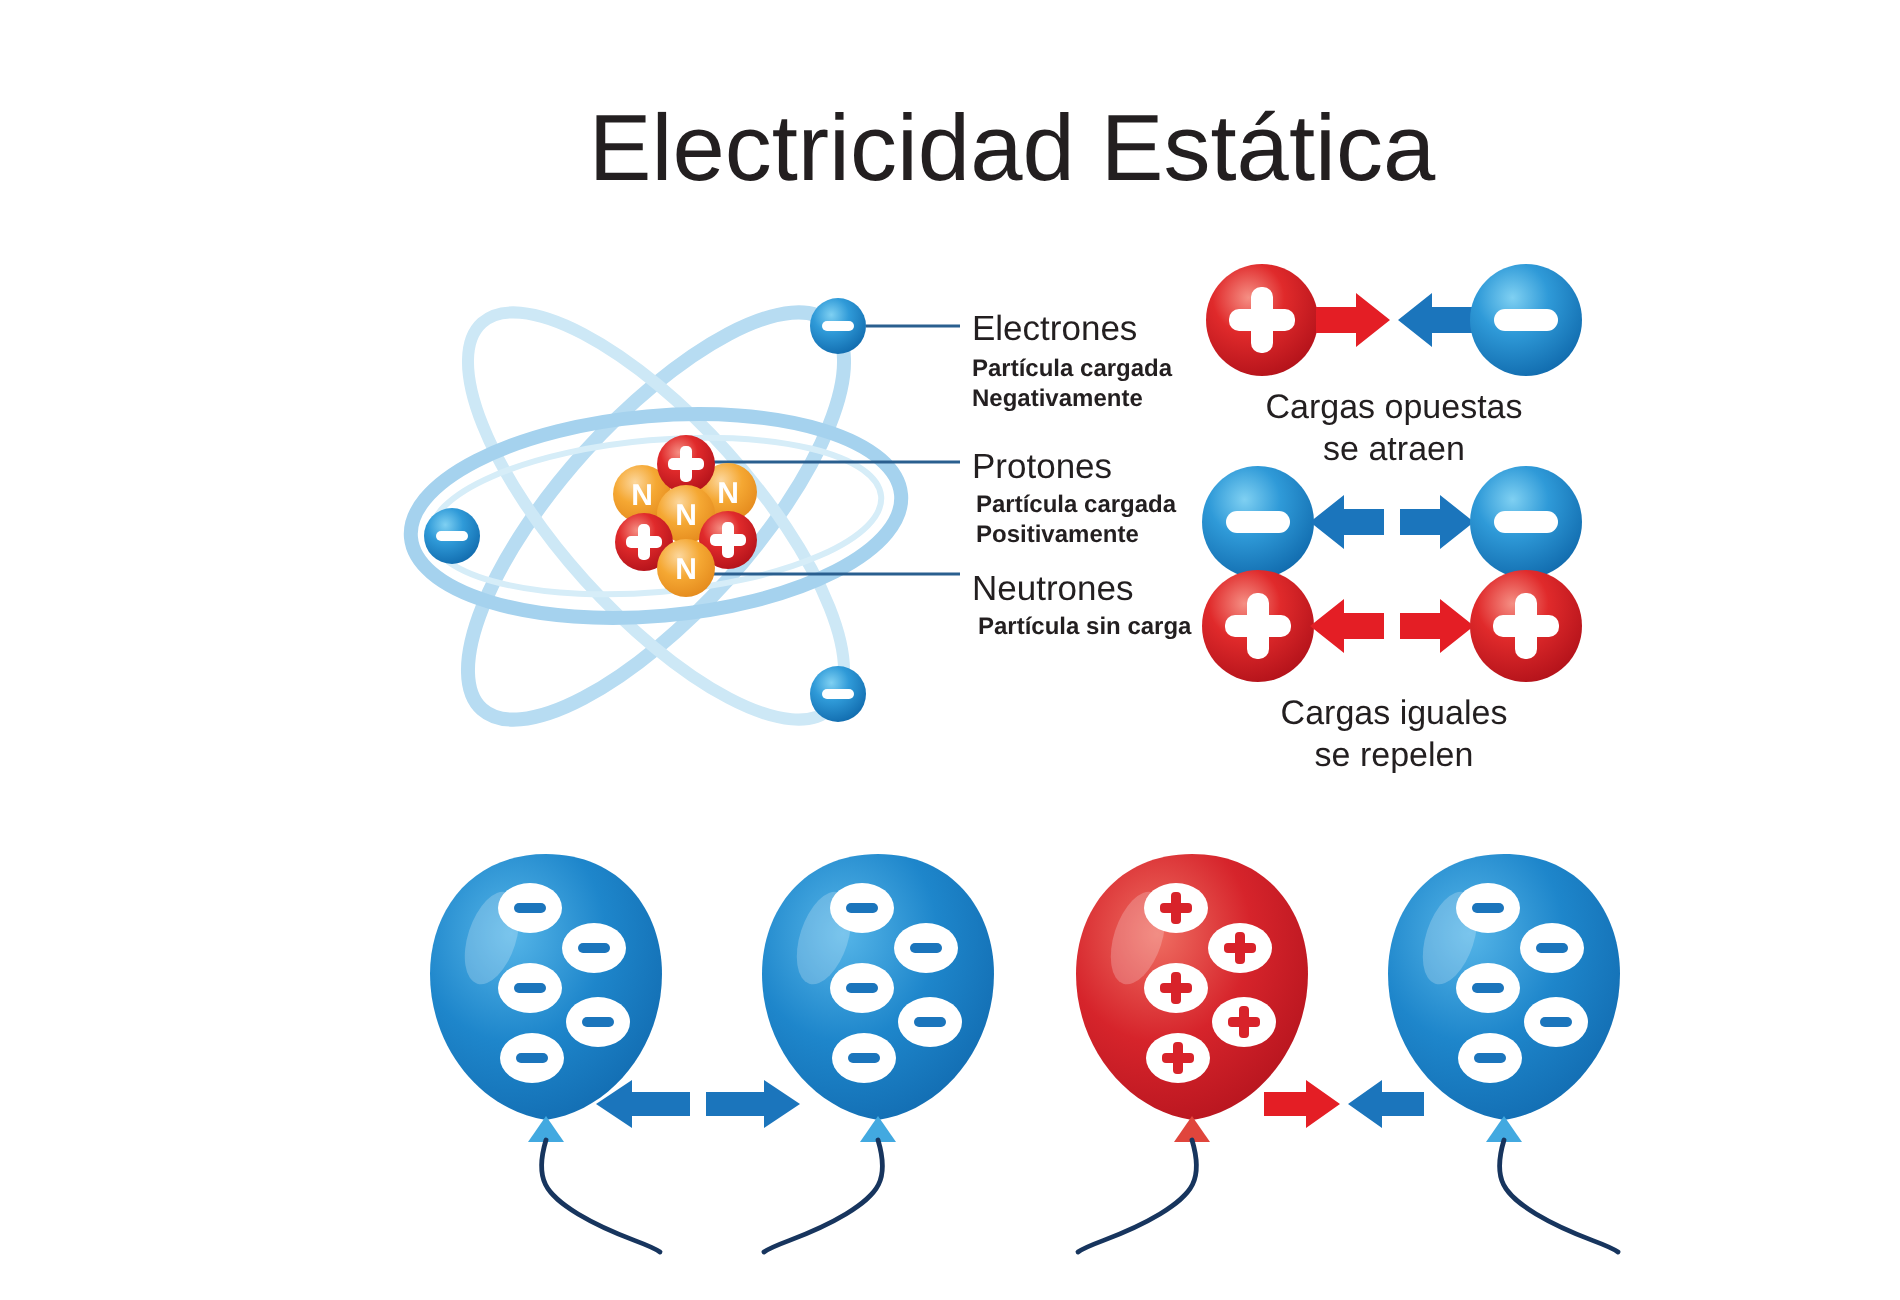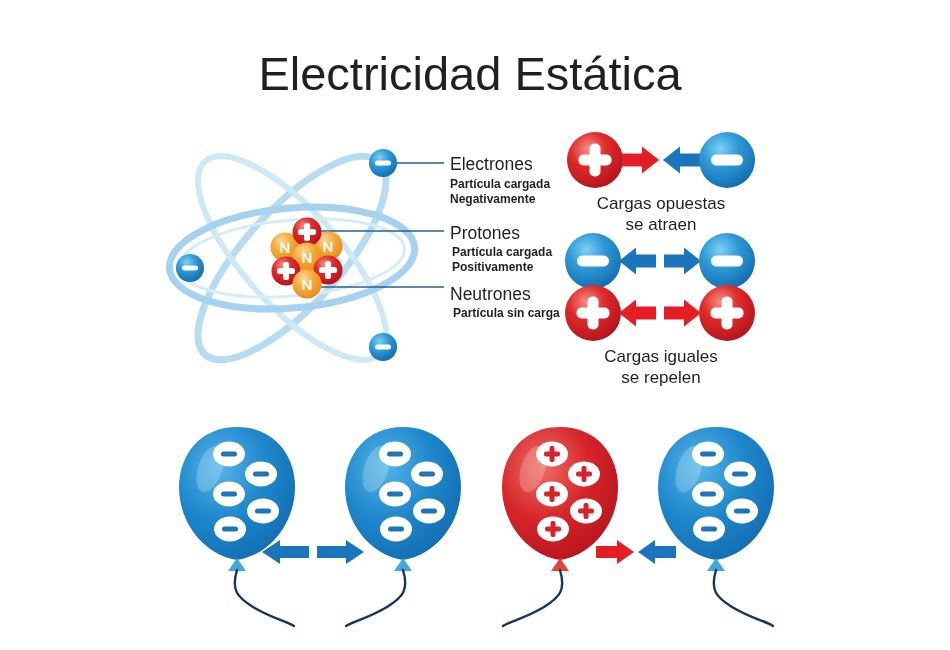--- a/index.html
+++ b/index.html
@@ -1,16 +1,16 @@
 <!DOCTYPE html>
 <html style="--text-dark: #231f20; --red: #d8232a; --blue: #1e86cb; --arrow-red: #e41e25; --arrow-blue: #1b75bc; --neutron-orange: #f49b2d; --orbit-blue: #a9d5ee; --string-navy: #17355e;"><head>
 <meta charset="utf-8">
 <style>
   html,body{margin:0;padding:0;background:#fff;}
-  .canvas{width:832px;height:650px;background:#ffffff;position:relative;overflow:hidden;}
+  .canvas{width:832px;height:650px;background:#ffffff;position:relative;overflow:hidden;margin-left:36px;}
   svg{display:block;}
   text{font-family:"Liberation Sans",sans-serif;}
   .t-title{font-size:47px;fill:var(--text-dark);text-anchor:middle;}
   .t-h{font-size:17.5px;fill:var(--text-dark);}
   .t-s{font-size:12px;font-weight:700;fill:var(--text-dark);}
   .t-c{font-size:17px;fill:var(--text-dark);text-anchor:middle;}
   .n-letter{font-size:15px;font-weight:700;fill:#ffffff;text-anchor:middle;}
   .fill-arrow-blue{fill:var(--arrow-blue);}
   .fill-arrow-red{fill:var(--arrow-red);}
   .fill-red{fill:var(--red);}

